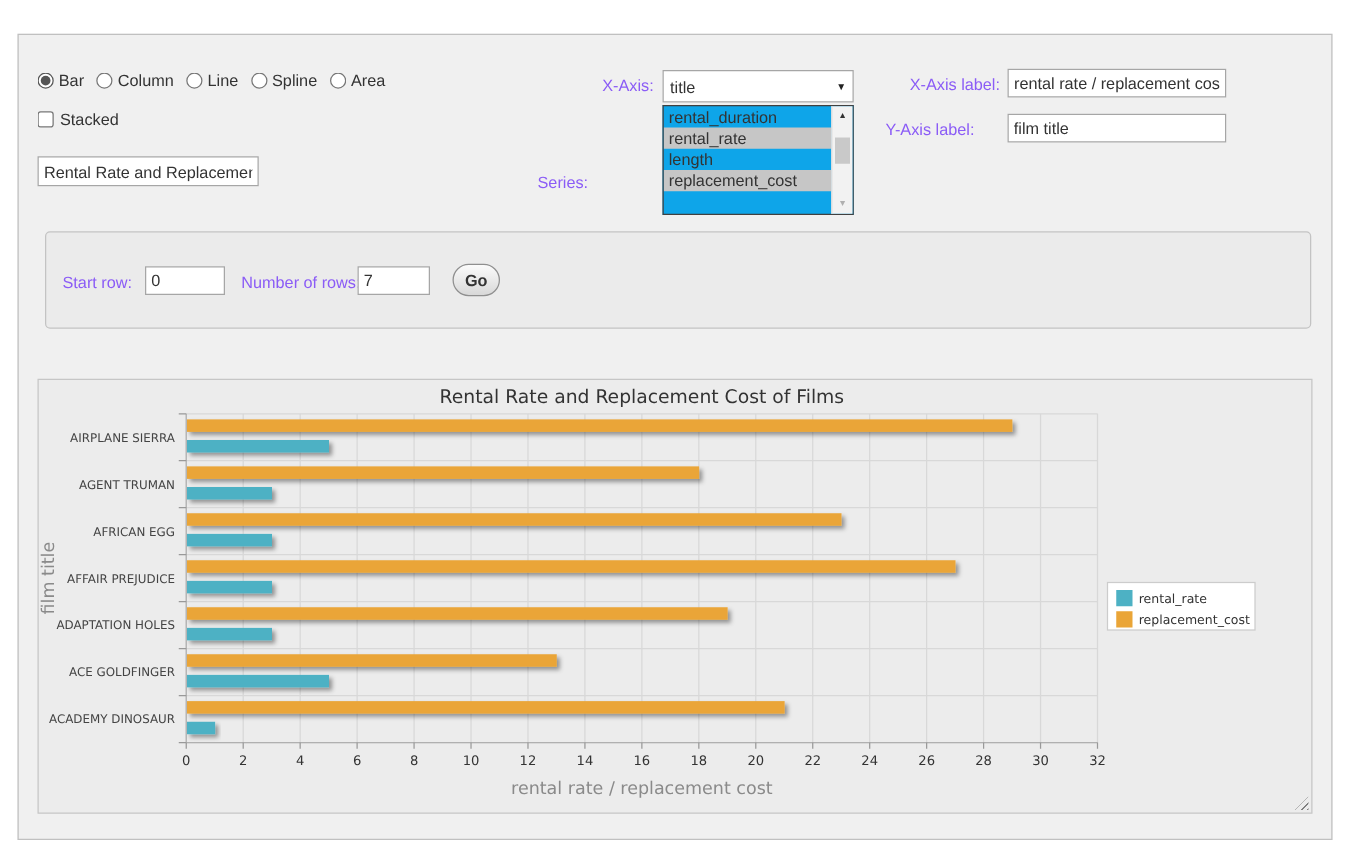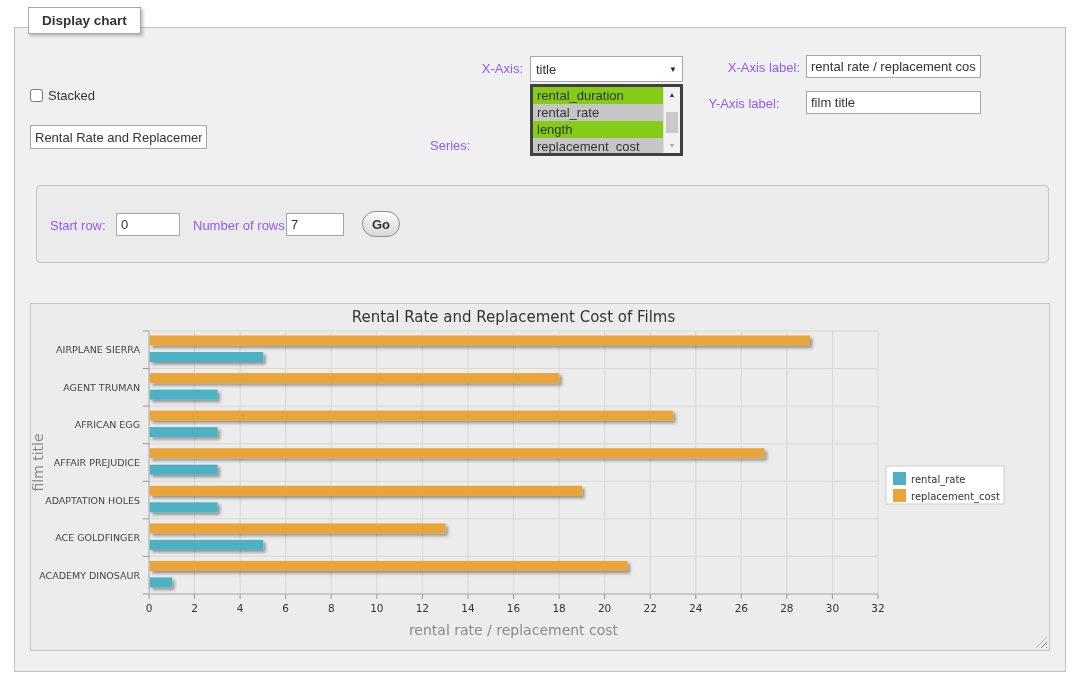--- a/index.html
+++ b/index.html
@@ -34,22 +34,22 @@
   #series-lbl { left: 430px; top: 138px; width: 93px;  }
   #xlabel-lbl { left: 688px; top: 60px;  width: 112px; text-align: right; }
   #ylabel-lbl { left: 688px; top: 96px;  width: 112px; text-align: center; }
   .select {
     position: absolute; left: 530px; top: 56px; width: 153px; height: 22px;
     border: 1px solid #a6a6a6; background: #fff; display: flex; align-items: center;
     padding: 12px 5px; z-index: 2; cursor: default;
   }
   .select-arrow { margin-left: auto; font-size: 8px; color: #222; }
   .listbox {
-    position: absolute; left: 530px; top: 84px; width: 153px; height: 72px;
-    border: 3px solid #404040; background: #84cc16; z-index: 2;
+    position: absolute; left: 530px; top: 84px; width: 153px; height: 88px;
+    border: 1px solid #404040; background: #0ea5e9; z-index: 2;
   }
   .lb-items { position: absolute; left: 0; top: 0; right: 17px; bottom: 0; overflow: hidden; }
   .lb-item { height: 17px; line-height: 17px; padding: 0 4px; white-space: nowrap; }
   .lb-item.sel { background: #c6c6c6; }
   .lb-scroll { position: absolute; right: 0; top: 0; width: 17px; height: 100%; background: #f2f2f2; border-left: 1px solid #dddddd; }
   .lb-btn { height: 15px; width: 100%; text-align: center; font-size: 7px; line-height: 15px; color: #333; }
   .lb-btn.down { position: absolute; bottom: 0; color: #b0b0b0; }
   .lb-thumb { position: absolute; top: 25px; left: 2px; width: 12px; height: 21px; background: #c9c9c9; }
   #x-input { position: absolute; left: 806px; top: 55px; width: 175px; z-index: 2; }
   #y-input { position: absolute; left: 806px; top: 91px; width: 175px; z-index: 2; }
@@ -83,24 +83,43 @@
   .tick-label   { font-family: "DejaVu Sans", sans-serif; font-size: 10.5px; fill: #333; }
   .cat-label    { font-family: "DejaVu Sans", sans-serif; font-size: 9.5px;  fill: #444; }
   .legend-label { font-family: "DejaVu Sans", sans-serif; font-size: 10px;   fill: #333; }
 </style>
 </head>
 <body>
 
 <div class="page">
   <div class="panel"></div>
 
-  <div class="fieldset-legend">
-    <span>Display chart</span>
-  </div>
-
+
+  <div class="radio-row">
+      <label class="radio-item">
+        <input type="radio" name="ctype" checked="" style="">
+        <span>Bar</span>
+      </label>
+      <label class="radio-item">
+        <input type="radio" name="ctype" style="">
+        <span>Column</span>
+      </label>
+      <label class="radio-item">
+        <input type="radio" name="ctype" style="">
+        <span>Line</span>
+      </label>
+      <label class="radio-item">
+        <input type="radio" name="ctype" style="">
+        <span>Spline</span>
+      </label>
+      <label class="radio-item">
+        <input type="radio" name="ctype" style="">
+        <span>Area</span>
+      </label>
+    </div>
 
   <div class="stacked-row">
     <input type="checkbox" style="">
     <span>Stacked</span>
   </div>
 
   <input class="txt" id="title-input" value="Rental Rate and Replacement Cost of Films" style="">
 
   <div class="lbl" id="xaxis-lbl">X-Axis:</div>
   <div class="select">

